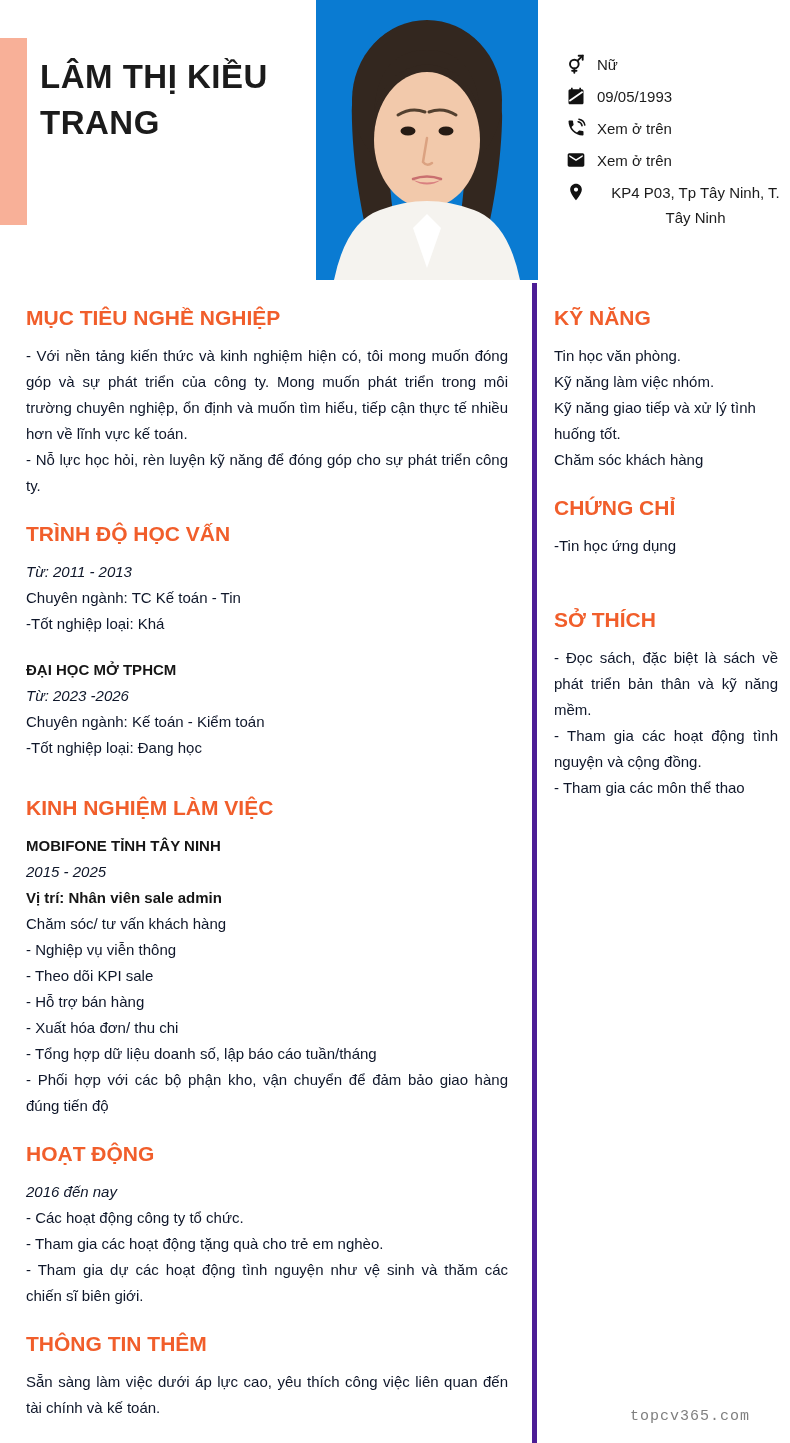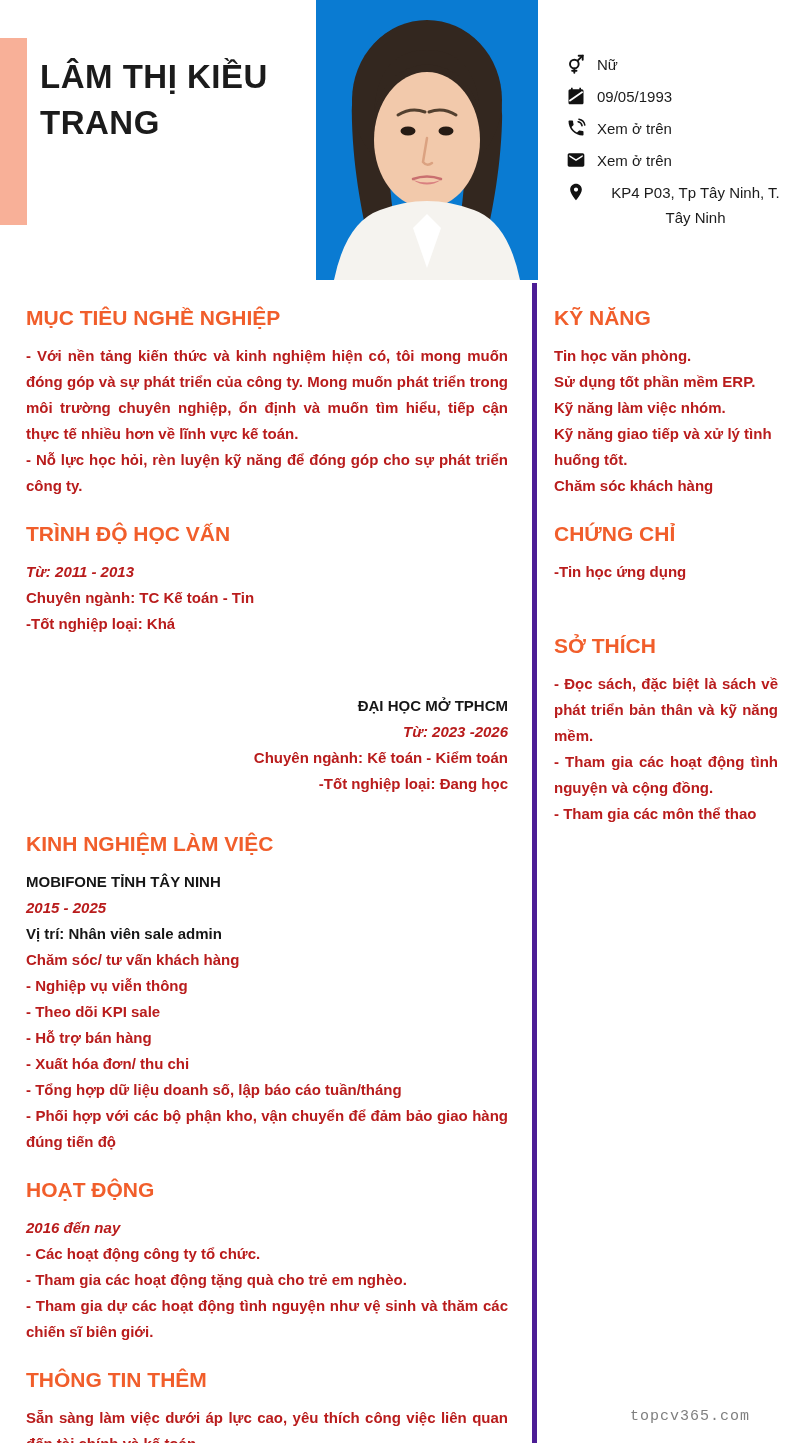--- a/index.html
+++ b/index.html
@@ -19,25 +19,25 @@
   .contact li { display:flex; align-items:flex-start; margin-bottom:7px; font-size:15px; line-height:25px; color:#1b1b1b; }
   .cicon { flex:0 0 20px; width:20px; height:20px; margin-right:11px; margin-top:2px; }
   .cicon svg { width:20px; height:20px; display:block; }
   
   .columns { display:flex; height:1160px; }
   .left-col { width:537px; border-right:5px solid #4c1d95; padding:14px 24px 0 26px; }
   .right-col { flex:1; padding:14px 12px 0 17px; }
   .sec-h { margin:22px 0 12px; font-size:21px; line-height:26px; font-weight:bold; color:#f15e2b; }
   .sec-h.first { margin-top:8px; }
   .sec-h.hobby-gap { margin-top:48px; }
-  .line { margin:0; font-size:15px; line-height:26px; color:#b91c1c;font-weight:bold; }
+  .line { margin:0; font-size:15px; line-height:26px; color:#0f172a; }
   .just { text-align:justify; }
   .bold { font-weight:bold; color:#161616; }
   .italic { font-style:italic; }
-  .entry2 { margin-top:56px;text-align:right; }
+  .entry2 { margin-top:20px; }
   .footer {
     position:absolute; right:40px; bottom:18px;
     font-family:"Liberation Mono", "DejaVu Sans Mono", monospace;
     font-size:15px; color:#7f7f7f; letter-spacing:1px;
   }
 </style>
 </head>
 <body>
 
 <div class="page">
@@ -173,21 +173,20 @@
         <p class="line just">Sẵn sàng làm việc dưới áp lực cao, yêu thích công việc liên quan đến tài chính và kế toán.</p>
       </section>
 
     </div>
 
     <div class="right-col">
 
       <section>
         <h3 class="sec-h first">KỸ NĂNG</h3>
         <p class="line">Tin học văn phòng.</p>
-        <p class="line">Sử dụng tốt phần mềm ERP.</p>
         <p class="line">Kỹ năng làm việc nhóm.</p>
         <p class="line">Kỹ năng giao tiếp và xử lý tình huống tốt.</p>
         <p class="line">Chăm sóc khách hàng</p>
       </section>
 
       <section>
         <h3 class="sec-h">CHỨNG CHỈ</h3>
         <p class="line">-Tin học ứng dụng</p>
       </section>
 

